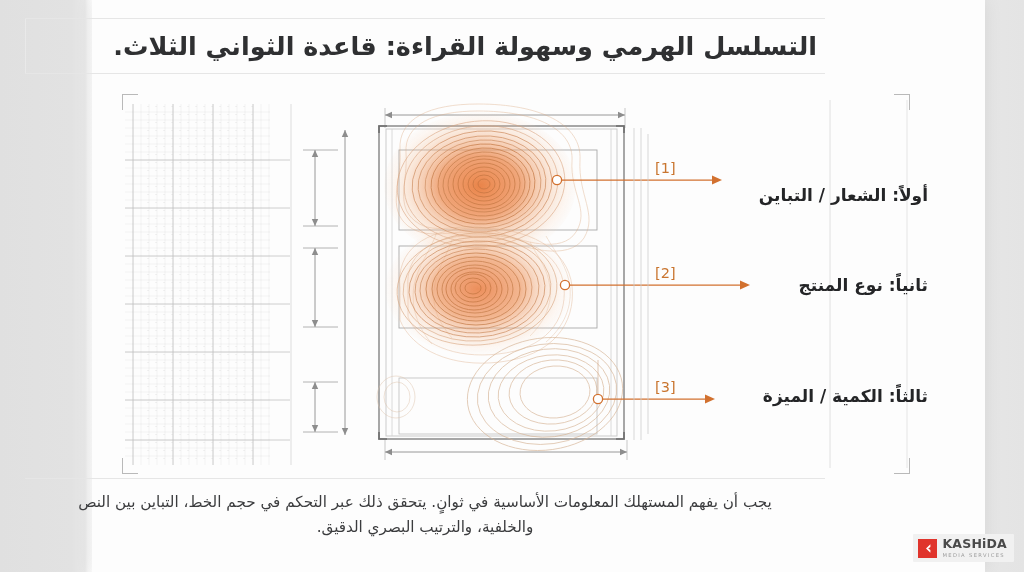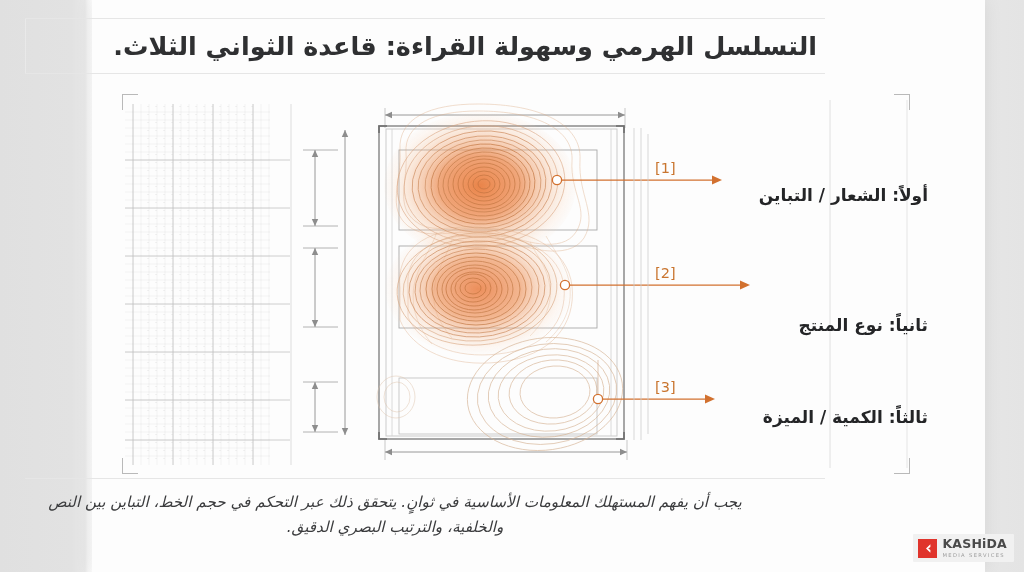--- a/index.html
+++ b/index.html
@@ -46,23 +46,22 @@
   .corner{position:absolute;width:15px;height:15px;}
   .corner.tl{left:0;top:0;border-left:1.4px solid #b9b9b9;border-top:1.4px solid #b9b9b9;}
   .corner.tr{right:0;top:0;border-right:1.4px solid #b9b9b9;border-top:1.4px solid #b9b9b9;}
   .corner.bl{left:0;bottom:0;border-left:1.4px solid #b9b9b9;border-bottom:1.4px solid #b9b9b9;}
   .corner.br{right:0;bottom:0;border-right:1.4px solid #b9b9b9;border-bottom:1.4px solid #b9b9b9;}
 
   
   .caption-wrap{
     position:absolute;left:25px;top:478px;width:800px;height:72px;
     border-top:1px solid #e6e6e6;
-    display:flex;align-items:center;justify-content:flex-start;
+    display:flex;align-items:center;justify-content:center;
     box-sizing:border-box;
-    font-style:italic;
   }
   .caption-text{
     direction:rtl;text-align:center;
     font-size:15.2px;line-height:1.62;color:#3b3c3e;
     width:740px;
     font-family:"DejaVu Sans","Liberation Sans",sans-serif;
   }
 
   
   .anno{
@@ -406,22 +405,22 @@
     </g>
     <line x1="830" y1="100" x2="830" y2="468" stroke="#dcdcdc" stroke-width="0.9"></line>
     <line x1="907" y1="100" x2="907" y2="468" stroke="#e2e2e2" stroke-width="0.9"></line>
   </svg>
 
   <div class="marker" style="left:655px;top:160px;">[1]</div>
   <div class="marker" style="left:655px;top:265px;">[2]</div>
   <div class="marker" style="left:655px;top:379px;">[3]</div>
 
   <div class="anno" style="right:96px;top:185px;">أولاً: الشعار / التباين</div>
-  <div class="anno" style="right:96px;top:275px;margin-top:40px;">ثانياً: نوع المنتج</div>
-  <div class="anno" style="right:96px;top:407px;">ثالثاً: الكمية / الميزة</div>
+  <div class="anno" style="right:96px;top:275px;">ثانياً: نوع المنتج</div>
+  <div class="anno" style="right:96px;top:386px;">ثالثاً: الكمية / الميزة</div>
 
   <div class="caption-wrap">
     <div class="caption-text">يجب أن يفهم المستهلك المعلومات الأساسية في ثوانٍ. يتحقق ذلك عبر التحكم في حجم الخط، التباين بين النص والخلفية، والترتيب البصري الدقيق.</div>
   </div>
 
   <div class="logo">
     <span class="logo-mark">
       <svg width="11" height="11" viewBox="0 0 11 11" aria-hidden="true">
         <path d="M8.4,1.3 L4.0,5.5 L8.4,9.7 L8.4,7.0 L6.2,5.5 L8.4,4.0 Z" fill="#ffffff"></path>
       </svg>

